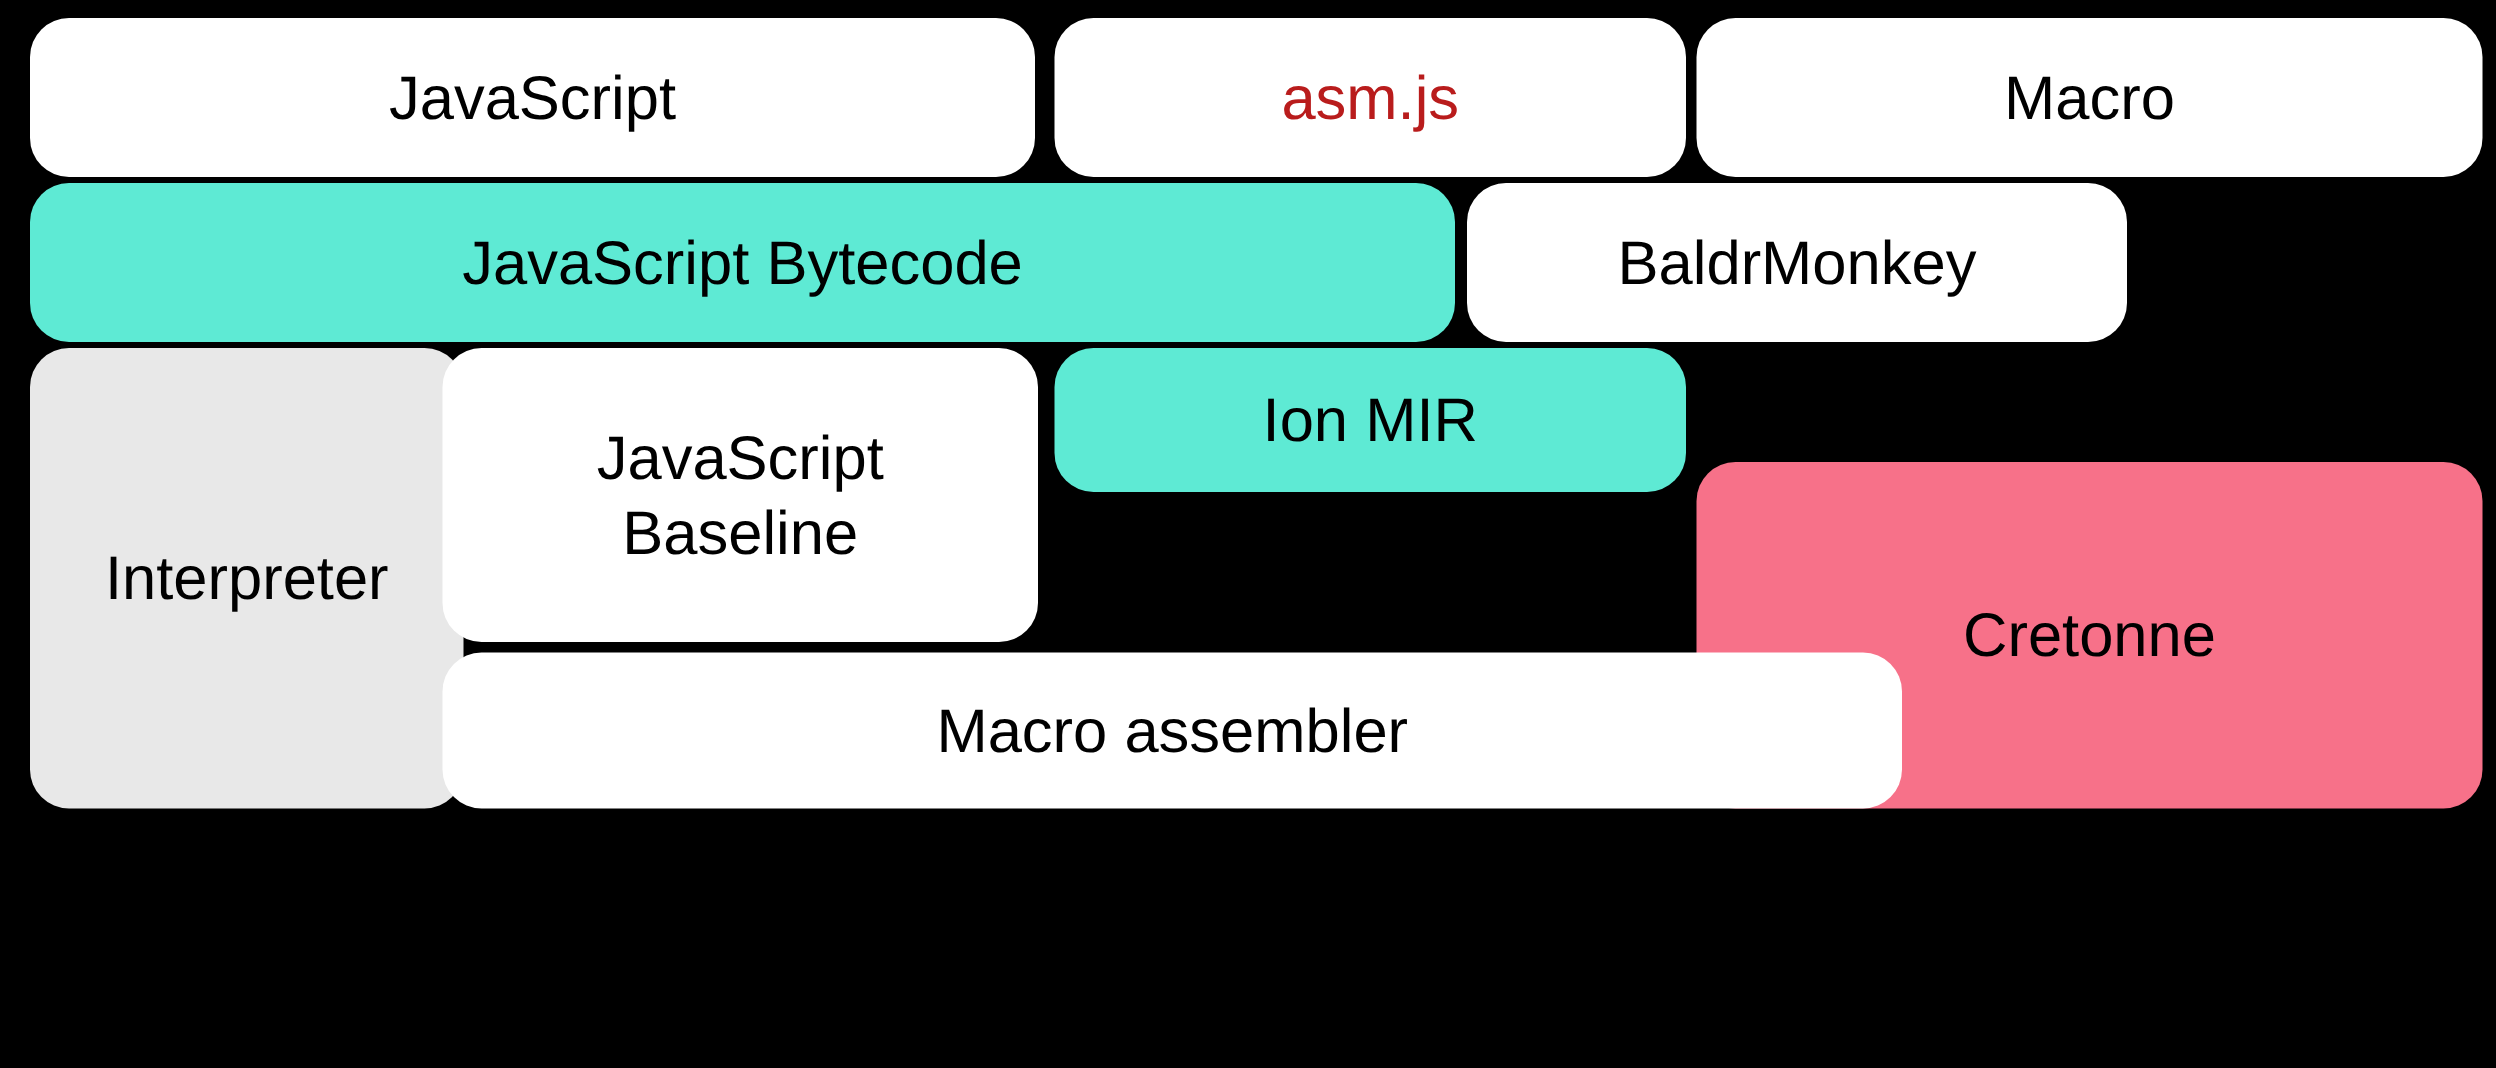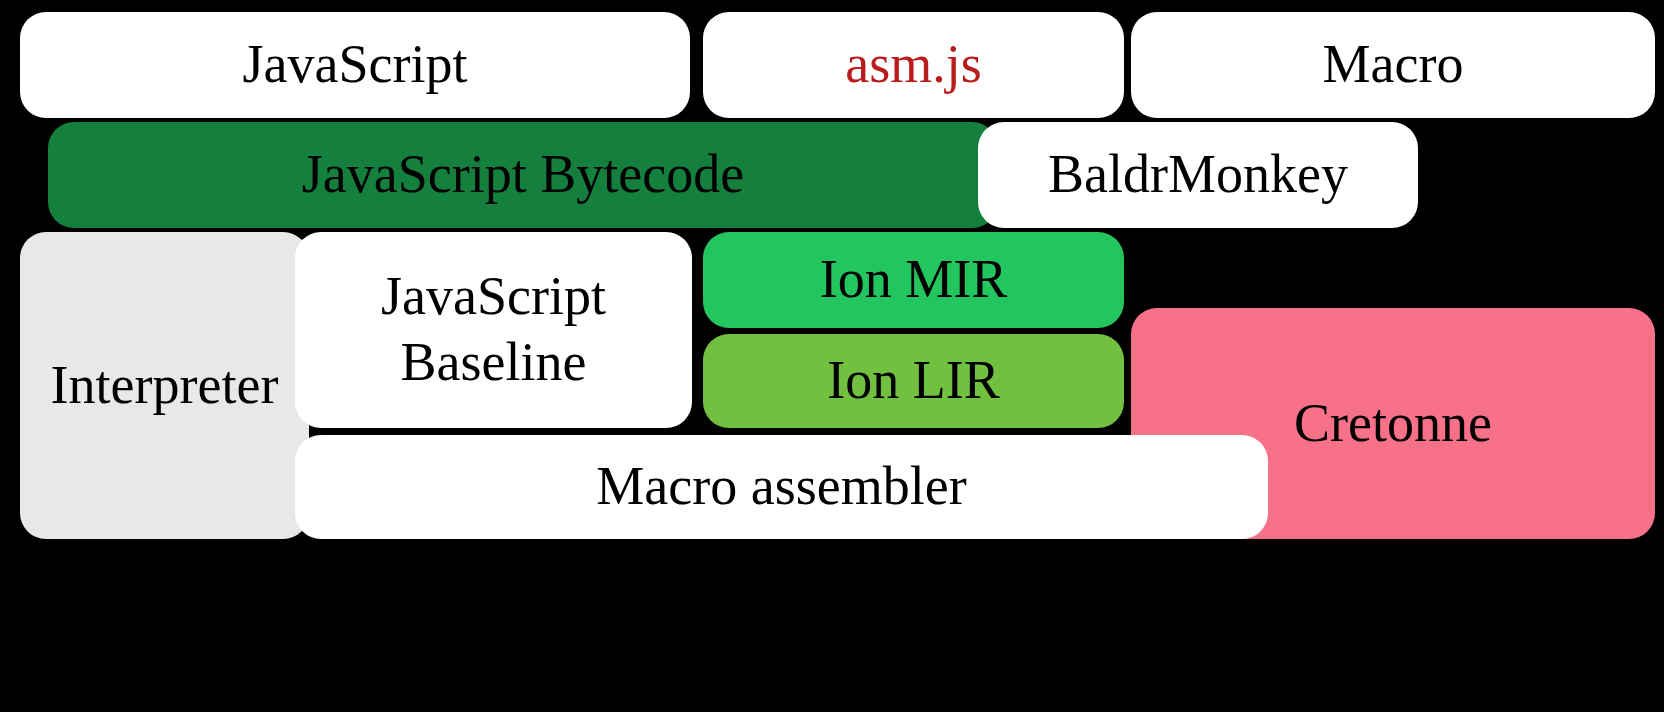--- a/index.html
+++ b/index.html
@@ -18,53 +18,51 @@
   }
   .box {
     position: absolute;
     display: flex;
     align-items: center;
     justify-content: center;
     text-align: center;
     box-sizing: border-box;
     border-radius: 26px;
     color: #000000;
-    font-size: 54px;
+    font-size: 41px;
     line-height: 1.22;
     letter-spacing: 0px;
     white-space: pre-line;
     padding: 0 10px;
-    font-family: Liberation Serif, serif;
   }
   .fill-white { background: #ffffff; }
   .fill-grey  { background: #e8e8e8; }
   .fill-green { background: #71c council; }
 </style>
 </head>
 <body>
 
 <div id="canvas" style="background: rgb(0, 0, 0);">
 
   <div class="box fill-white" style="left: 20px; top: 12px; width: 670px; height: 106px; color: rgb(0, 0, 0); background: rgb(255, 255, 255);">JavaScript</div>
 
   <div class="box fill-white" style="left: 703px; top: 12px; width: 421px; height: 106px; color: #b91c1c; background: rgb(255, 255, 255);">asm.js</div>
 
   <div class="box fill-white" style="left: 1131px; top: 12px; width: 524px; height: 106px; color: rgb(0, 0, 0); background: rgb(255, 255, 255);">Macro</div>
 
-  <div class="box fill-white" style="left: 20px; top: 122px; width: 950px; height: 106px; color: rgb(0, 0, 0); background: #15803d; margin-left: 28px;">JavaScript Bytecode</div>
+  <div class="box fill-white" style="left: 20px; top: 122px; width: 950px; height: 106px; color: rgb(0, 0, 0); background: #5eead4;">JavaScript Bytecode</div>
 
   <div class="box fill-white" style="left: 978px; top: 122px; width: 440px; height: 106px; color: rgb(0, 0, 0); background: rgb(255, 255, 255);">BaldrMonkey</div>
 
   <div class="box fill-grey" style="left: 20px; top: 232px; width: 289px; height: 307px; color: rgb(0, 0, 0); background: rgb(232, 232, 232);">Interpreter</div>
 
   <div class="box fill-white" style="left: 295px; top: 232px; width: 397px; height: 196px; color: rgb(0, 0, 0); background: rgb(255, 255, 255);">JavaScript
 Baseline</div>
 
-  <div class="box fill-green" style="left: 703px; top: 232px; width: 421px; height: 96px; color: rgb(0, 0, 0); background: #22c55e;">Ion MIR</div>
+  <div class="box fill-green" style="left: 703px; top: 232px; width: 421px; height: 96px; color: rgb(0, 0, 0); background: #5eead4;">Ion MIR</div>
 
-  <div class="box fill-green" style="left: 703px; top: 334px; width: 421px; height: 94px; color: rgb(0, 0, 0); background: rgb(114, 192, 64);">Ion LIR</div>
 
   <div class="box fill-pink" style="left: 1131px; top: 308px; width: 524px; height: 231px; color: #000000; background: rgb(247, 113, 137);">Cretonne</div>
 
   <div class="box fill-white" style="left: 295px; top: 435px; width: 973px; height: 104px; color: rgb(0, 0, 0); background: rgb(255, 255, 255);">Macro assembler</div>
 
 
 </div>
 
 </body></html>

